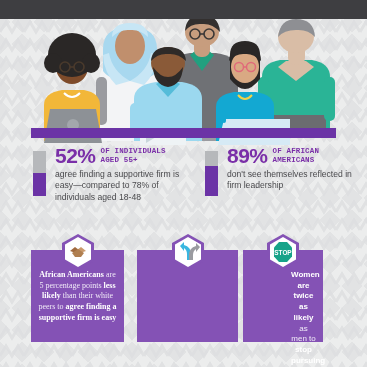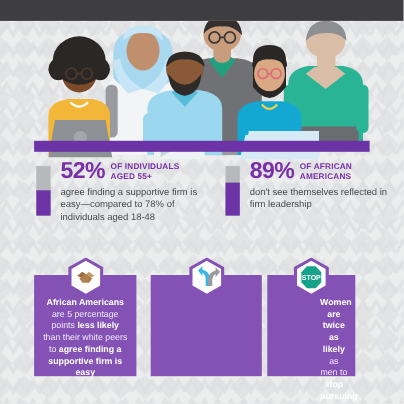--- a/index.html
+++ b/index.html
@@ -68,38 +68,39 @@
   }
   .pct{
     font-size:21px;font-weight:bold;color:#7a2fa8;
     letter-spacing:-.5px;line-height:20px;
   }
   .stat-label{
     font-size:7.5px;font-weight:bold;color:#7a2fa8;
     line-height:9px;letter-spacing:.15px;
     text-transform:uppercase;
     padding-bottom:1px;
+    font-family:Liberation Mono, monospace;
   }
   .stat-body{
     position:absolute;left:22px;top:23px;
     font-size:8.6px;color:#4a4a4d;line-height:11.4px;
   }
 
   
   .cards{
     position:absolute;left:0;top:250px;width:367px;height:96px;
   }
   .card{
     position:absolute;top:0;height:92px;
     background:#8452b5;
     box-sizing:border-box;
     padding:20px 7px 6px;
     text-align:center;
   }
-  .card-1{left:31px;width:93px;}
+  .card-1{left:31px;width:93px;font-family:Liberation Serif, serif;}
   .card-2{left:137px;width:101px;}
   .card-3{left:243px;width:80px;padding-left:48px;}
 
   .card-text{
     font-size:8px;line-height:10.7px;color:#f0e9f7;
   }
   .card-text b{color:#ffffff;font-weight:bold;}
 
   
   .hex{

